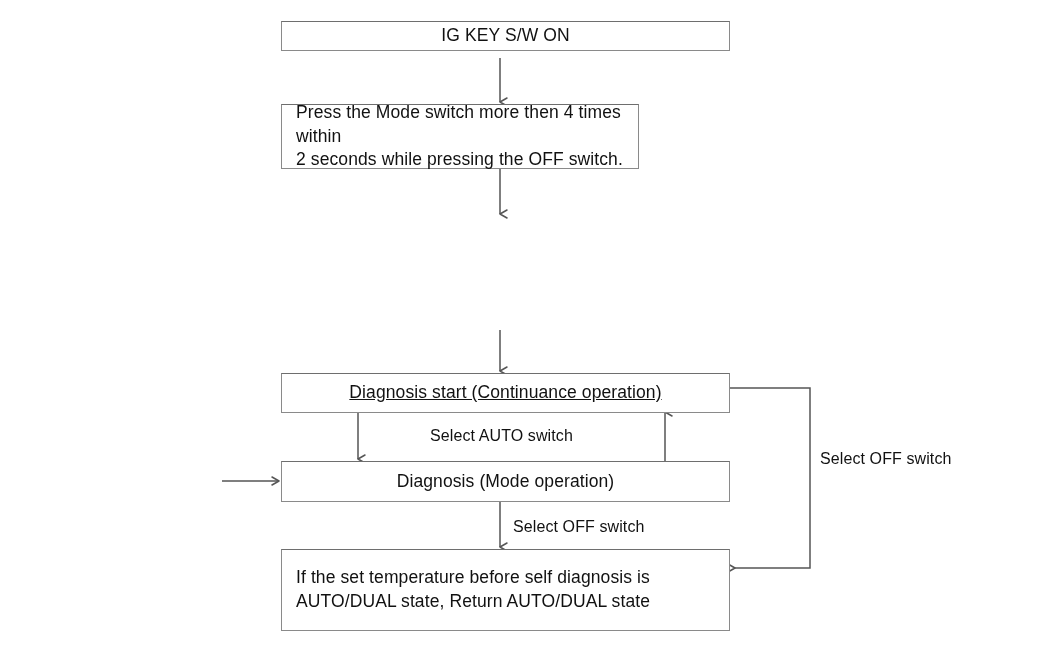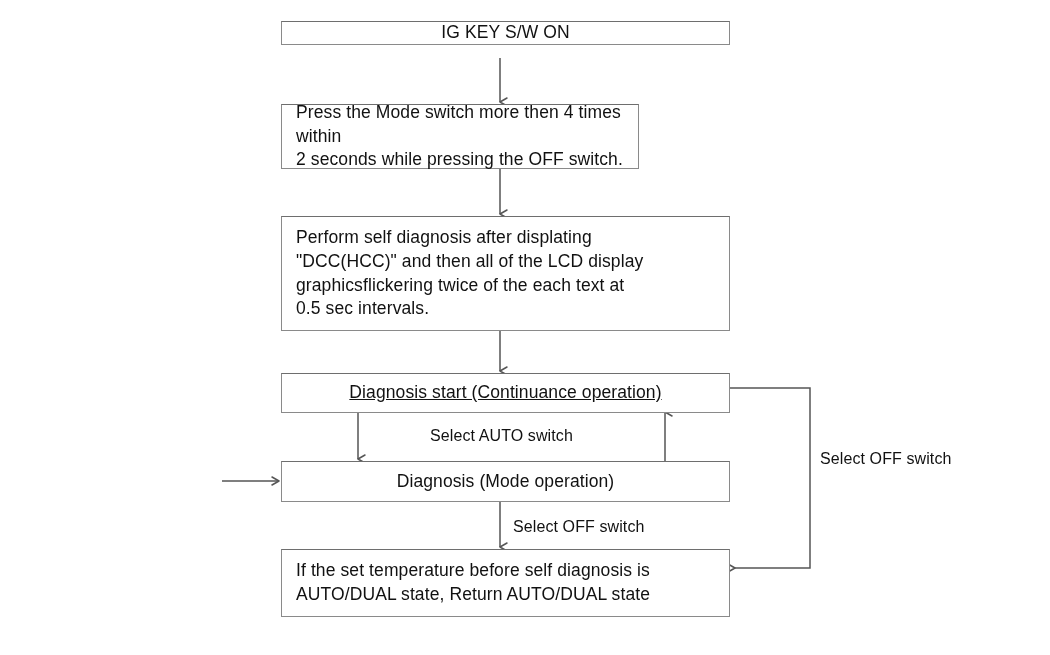--- a/index.html
+++ b/index.html
@@ -92,45 +92,39 @@
 
     <line x1="665" y1="461" x2="665" y2="412" stroke="#555555" stroke-width="1.5" marker-end="url(#arrowUp)"></line>
 
     <line x1="500" y1="501" x2="500" y2="547" stroke="#555555" stroke-width="1.5" marker-end="url(#arrowDown)"></line>
 
     <path d="M729,388 L810,388 L810,568 L735,568" fill="none" stroke="#555555" stroke-width="1.5" stroke-linejoin="miter" marker-end="url(#arrowLeft)"></path>
 
     <line x1="222" y1="481" x2="279" y2="481" stroke="#555555" stroke-width="1.5" marker-end="url(#arrowRight)"></line>
   </svg>
 
-  <div class="node center" style="left:281px; top:21px; width:449px; height:24px;">
+  <div class="node center" style="left:281px; top:21px; width:449px; height:30px;">
     <span class="txt">IG KEY S/W ON</span>
   </div>
 
   <div class="node left" style="left:281px; top:104px; width:358px; height:65px;">
     <span class="txt">Press the Mode switch more then 4 times within
 2 seconds while pressing the OFF switch.</span>
   </div>
 
-  <div class="node left" style="left:281px; top:216px; width:449px; height:115px;">
-    <span class="txt">Perform self diagnosis after displating
-"DCC(HCC)" and then all of the LCD display
-graphicsflickering twice of the each text at
-0.5 sec intervals.</span>
-  </div>
 
   <div class="node center" style="left:281px; top:373px; width:449px; height:40px;text-decoration:underline;">
     <span class="txt">Diagnosis start (Continuance operation)</span>
   </div>
 
   <div class="node center" style="left:281px; top:461px; width:449px; height:41px;">
     <span class="txt">Diagnosis (Mode operation)</span>
   </div>
 
-  <div class="node left" style="left:281px; top:549px; width:449px; height:68px;">
+  <div class="node left" style="left:281px; top:549px; width:449px; height:82px;">
     <span class="txt">If the set temperature before self diagnosis is
 AUTO/DUAL state, Return AUTO/DUAL state</span>
   </div>
 
   <div class="edge-label" style="left:430px; top:425px;">Select AUTO switch</div>
 
   <div class="edge-label" style="left:513px; top:516px;">Select OFF switch</div>
 
   <div class="edge-label" style="left:820px; top:448px;">Select OFF switch</div>
 

